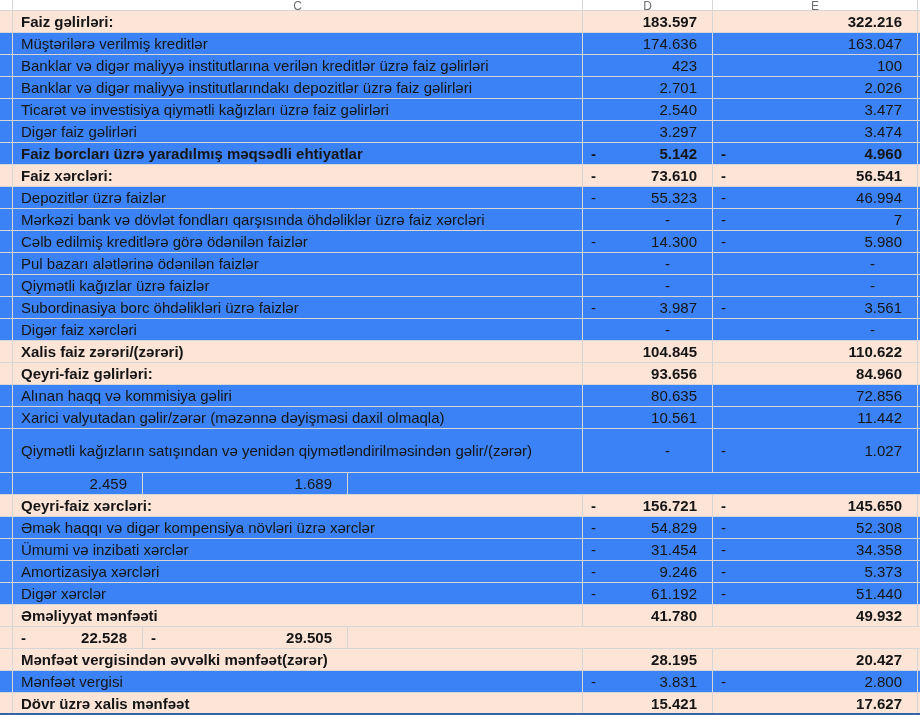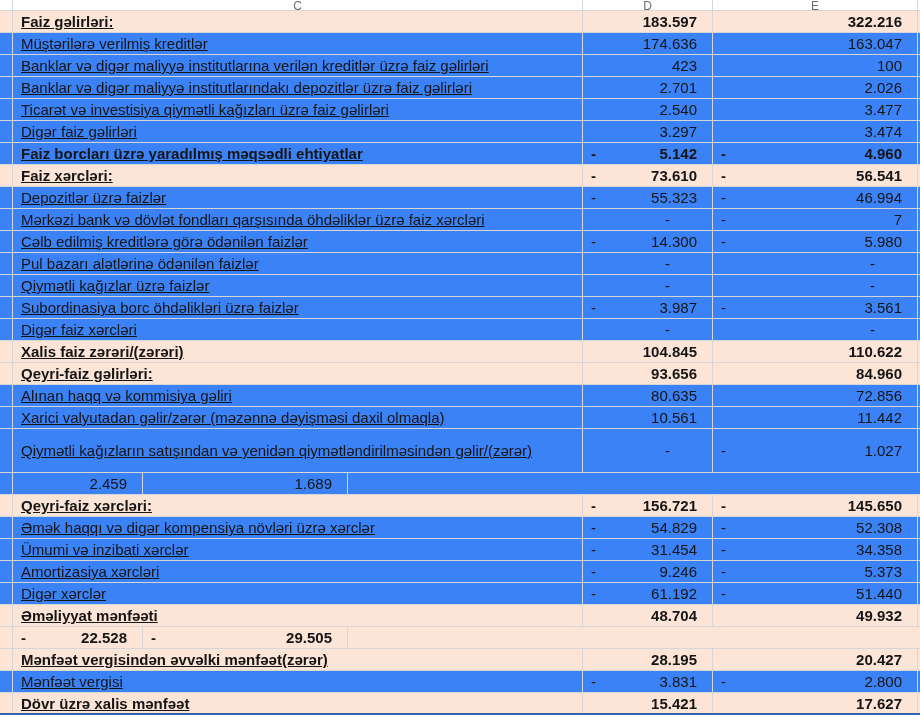--- a/index.html
+++ b/index.html
@@ -24,21 +24,21 @@
   .w-e{width:205px;}
   
   .row{display:flex;height:22px;box-sizing:border-box;border-bottom:1px solid #d6d6d6;background:#3b82f6;}
   .row.tall{height:44px;}
   .row.shaded{background:#FCE4D6;}
   .row.bold{font-weight:bold;}
   .cell{box-sizing:border-box;border-right:1px solid #d6d6d6;overflow:hidden;}
   .lab{
     padding-left:8px;padding-right:4px;
     font-size:15px;line-height:21px;
-    display:flex;align-items:center;text-decoration:underline;
+    display:flex;align-items:center;
   }
   .row.tall .lab{align-items:center;line-height:21px;}
   .num{
     font-size:15px;line-height:21px;
     display:flex;align-items:center;justify-content:space-between;
   }
   .minus{padding-left:8px;white-space:pre;}
   .val{padding-right:15px;margin-left:auto;white-space:pre;}
   .val.dash{padding-right:42px;}
   
@@ -427,21 +427,21 @@
           <span class="val">51.440</span>
         </div>
       </div>
       <div class="row shaded bold">
         <div class="cell w-gut"></div>
         <div class="cell lab w-c">
           <span>Əməliyyat mənfəəti</span>
         </div>
         <div class="cell num w-d">
           <span class="minus"></span>
-          <span class="val">48.704</span>
+          <span class="val">41.780</span>
         </div>
         <div class="cell num w-e">
           <span class="minus"></span>
           <span class="val">49.932</span>
         </div>
       </div>
       <div class="row shaded bold">
         <div class="cell w-gut"></div>
         <div class="cell num w-d">
           <span class="minus">-</span>

